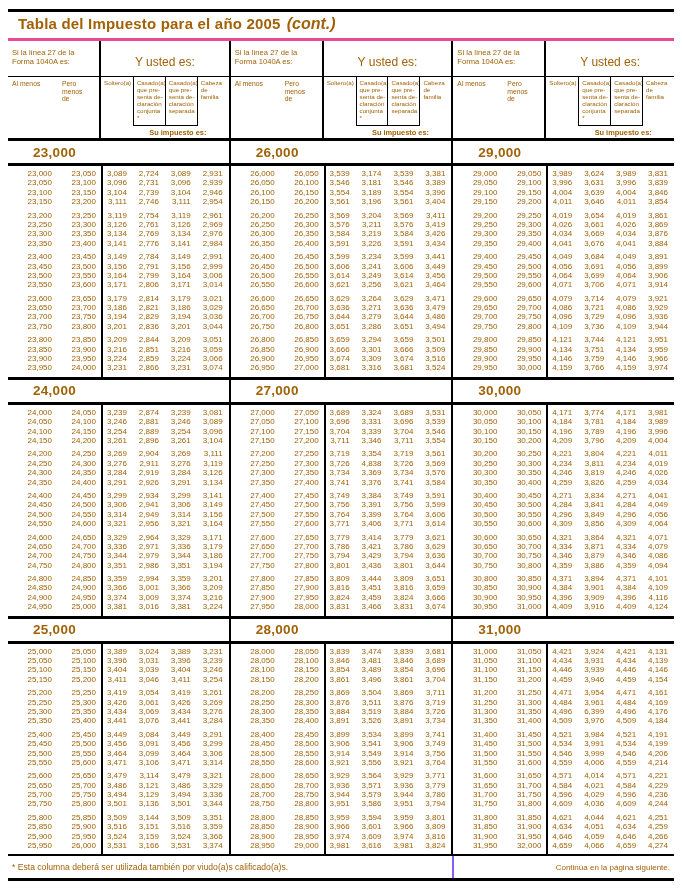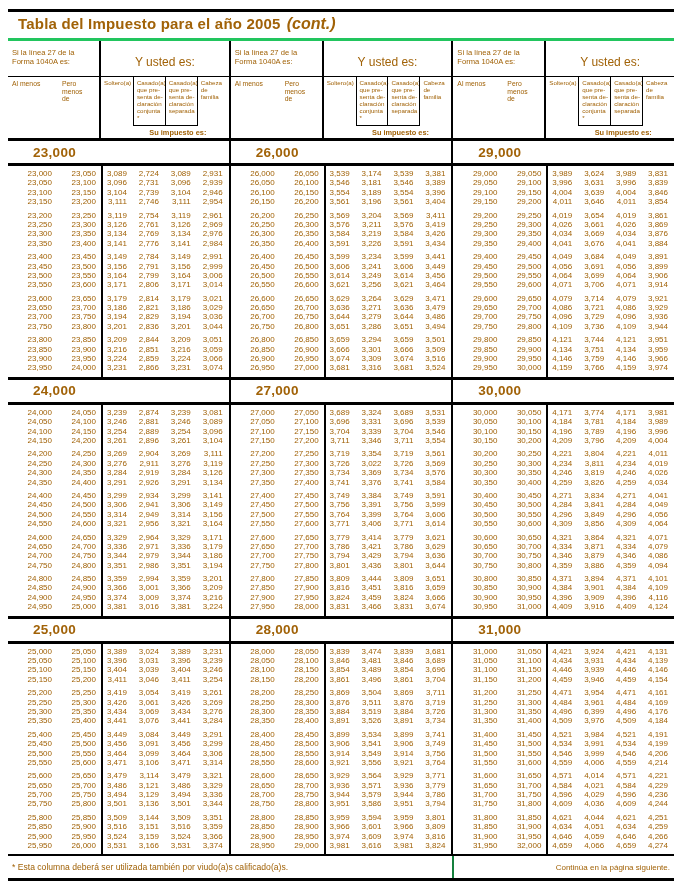--- a/index.html
+++ b/index.html
@@ -3,21 +3,21 @@
 <meta charset="utf-8">
 <style>
   html,body{margin:0;padding:0;background:#e8e8e8;}
   .page{position:relative;width:682px;height:893px;background:#ffffff;margin:0 auto;
         font-family:Liberation Sans, sans-serif;color:#a16207;overflow:hidden;}
   .rule-top{margin:9px 8px 0 8px;border-top:3px solid #000;}
   .title-row{display:flex;align-items:baseline;gap:6px;margin:3px 8px 2px 8px;padding-left:10px;height:21px;}
   .title-main{font-size:15px;font-weight:bold;letter-spacing:.2px;}
   .title-cont{font-size:16px;font-weight:bold;font-style:italic;}
 
-  .table{margin:0 8px;border-top:3px solid #22c55e;display:flex;}
+  .table{margin:0 8px;border-top:3px solid #ec4899;display:flex;}
   .panel{flex:1;min-width:0;}
   .panel + .panel{border-left:2px solid #000;}
 
   
   .phead{border-bottom:3px solid #000;}
   .phead-r1{display:flex;height:35px;border-bottom:1px solid #000;}
   .inc-title{width:93px;border-right:2px solid #000;font-size:7.6px;line-height:8.8px;
              white-space:pre-line;padding:8px 2px 0 4px;box-sizing:border-box;}
   .status-title{flex:1;font-size:12px;text-align:center;padding-top:14px;}
   .phead-r2{display:flex;height:49px;}
@@ -41,21 +41,21 @@
   .row{display:flex;height:9.4px;}
   .row.g{margin-top:4px;}
   .cell{font-size:8px;line-height:9.4px;text-align:right;box-sizing:border-box;}
   .ci1{width:44px;}
   .ci2{width:44px;}
   .row .ct{flex:1;padding-right:6px;}
   .row .ci2{margin-right:5px;}
 
   
   .footer{margin:0 8px;border-top:2px solid #000;border-bottom:3px solid #000;display:flex;height:22px;}
-  .footnote{width:446px;border-right:2px solid #15803d;font-size:8.6px;display:flex;align-items:center;
+  .footnote{width:446px;border-right:2px solid #8b5cf6;font-size:8.6px;display:flex;align-items:center;
             padding:0 4px;box-sizing:border-box;}
   .continuation{flex:1;text-align:center;font-size:8px;display:flex;align-items:center;
                 justify-content:flex-end;padding-right:4px;}
 </style>
 </head>
 <body>
 
 <div class="page">
   <div class="rule-top"></div>
   <div class="title-row">
@@ -849,21 +849,21 @@
               <span class="cell ci2">27,250</span>
               <span class="cell ct">3,719</span>
               <span class="cell ct">3,354</span>
               <span class="cell ct">3,719</span>
               <span class="cell ct">3,561</span>
             </div>
             <div class="row">
               <span class="cell ci1">27,250</span>
               <span class="cell ci2">27,300</span>
               <span class="cell ct">3,726</span>
-              <span class="cell ct">3,022</span>
+              <span class="cell ct">4,838</span>
               <span class="cell ct">3,726</span>
               <span class="cell ct">3,569</span>
             </div>
             <div class="row">
               <span class="cell ci1">27,300</span>
               <span class="cell ci2">27,350</span>
               <span class="cell ct">3,734</span>
               <span class="cell ct">3,369</span>
               <span class="cell ct">3,734</span>
               <span class="cell ct">3,576</span>

